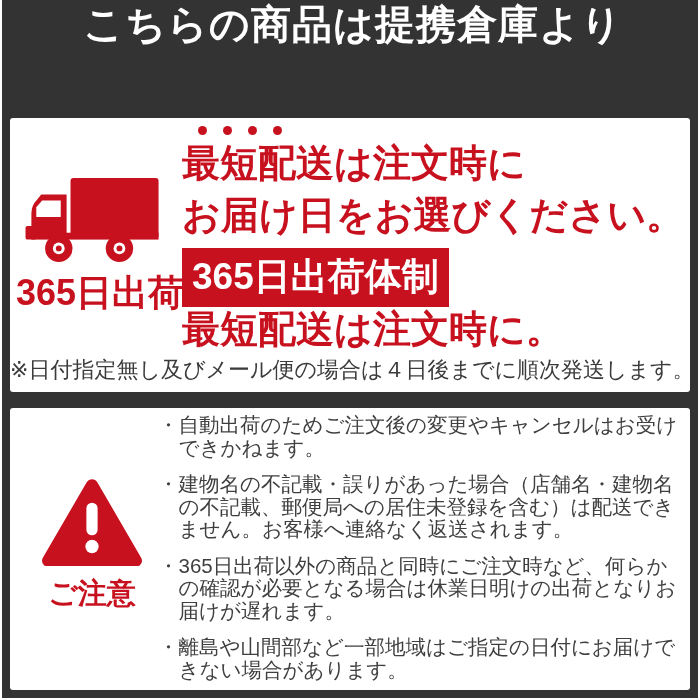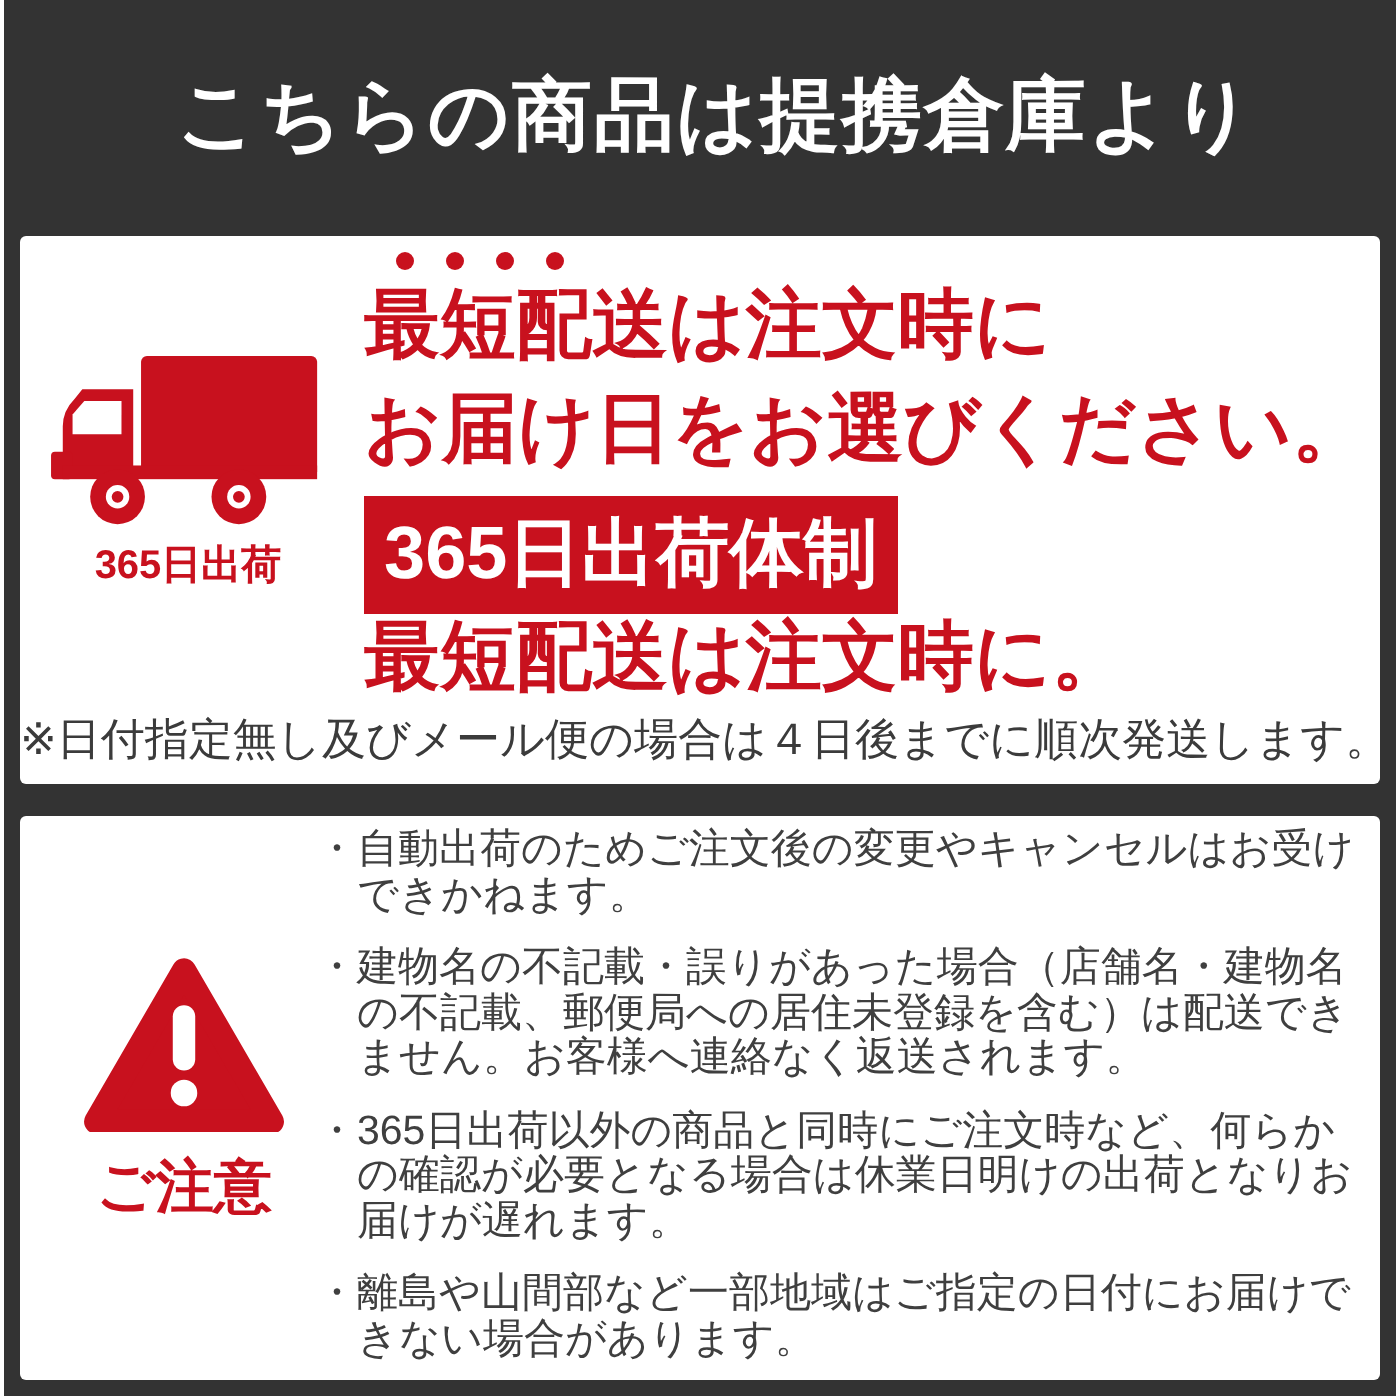--- a/index.html
+++ b/index.html
@@ -4,33 +4,33 @@
 <style>
   html,body{margin:0;padding:0;background:#fff;}
   .canvas{
     position:relative;width:700px;height:700px;overflow:hidden;
     background:#ffffff;
     font-family:"Liberation Sans","DejaVu Sans",sans-serif;
   }
   .frame{position:absolute;left:2px;right:2px;top:0;bottom:2px;background:#333333;}
   
   .banner{
-    position:absolute;top:0;left:16px;right:0;height:116px;
-    display:flex;flex-direction:row;justify-content:center;align-items:center;
+    position:absolute;top:0;left:6px;right:0;height:116px;
+    display:flex;flex-direction:column;align-items:center;
     gap:4px;color:#ffffff;font-weight:bold;font-size:40px;line-height:48px;
     letter-spacing:1px;white-space:nowrap;
   }
   
   .panel{position:absolute;left:10px;right:10px;background:#ffffff;border-radius:3px;}
   .panel1{top:118px;height:274px;}
   .panel2{top:408px;bottom:10px;}
   
   .truck-wrap{position:absolute;left:6px;top:58px;width:156px;text-align:center;}
   .truck-wrap svg{display:block;margin:0 auto;}
-  .truck-label{margin-top:3px;color:#C8111E;font-weight:bold;font-size:20px;white-space:nowrap;}
+  .truck-label{margin-top:3px;color:#C8111E;font-weight:bold;font-size:36px;white-space:nowrap;}
   
   .dots{position:absolute;left:188px;top:8px;display:flex;gap:16px;}
   .dot{width:9px;height:9px;border-radius:50%;background:#C8111E;}
   .rline{position:absolute;left:172px;color:#C8111E;font-weight:bold;font-size:38px;line-height:46px;white-space:nowrap;}
   .rline1{top:22px;}
   .rline2{top:74px;}
   .rline3{top:130px;display:flex;align-items:flex-start;gap:11px;}
   .hl-box{background:#C8111E;color:#ffffff;font-size:37px;padding:6px 10px 7px 10px;}
   .rline4{top:188px;}
   .note{

